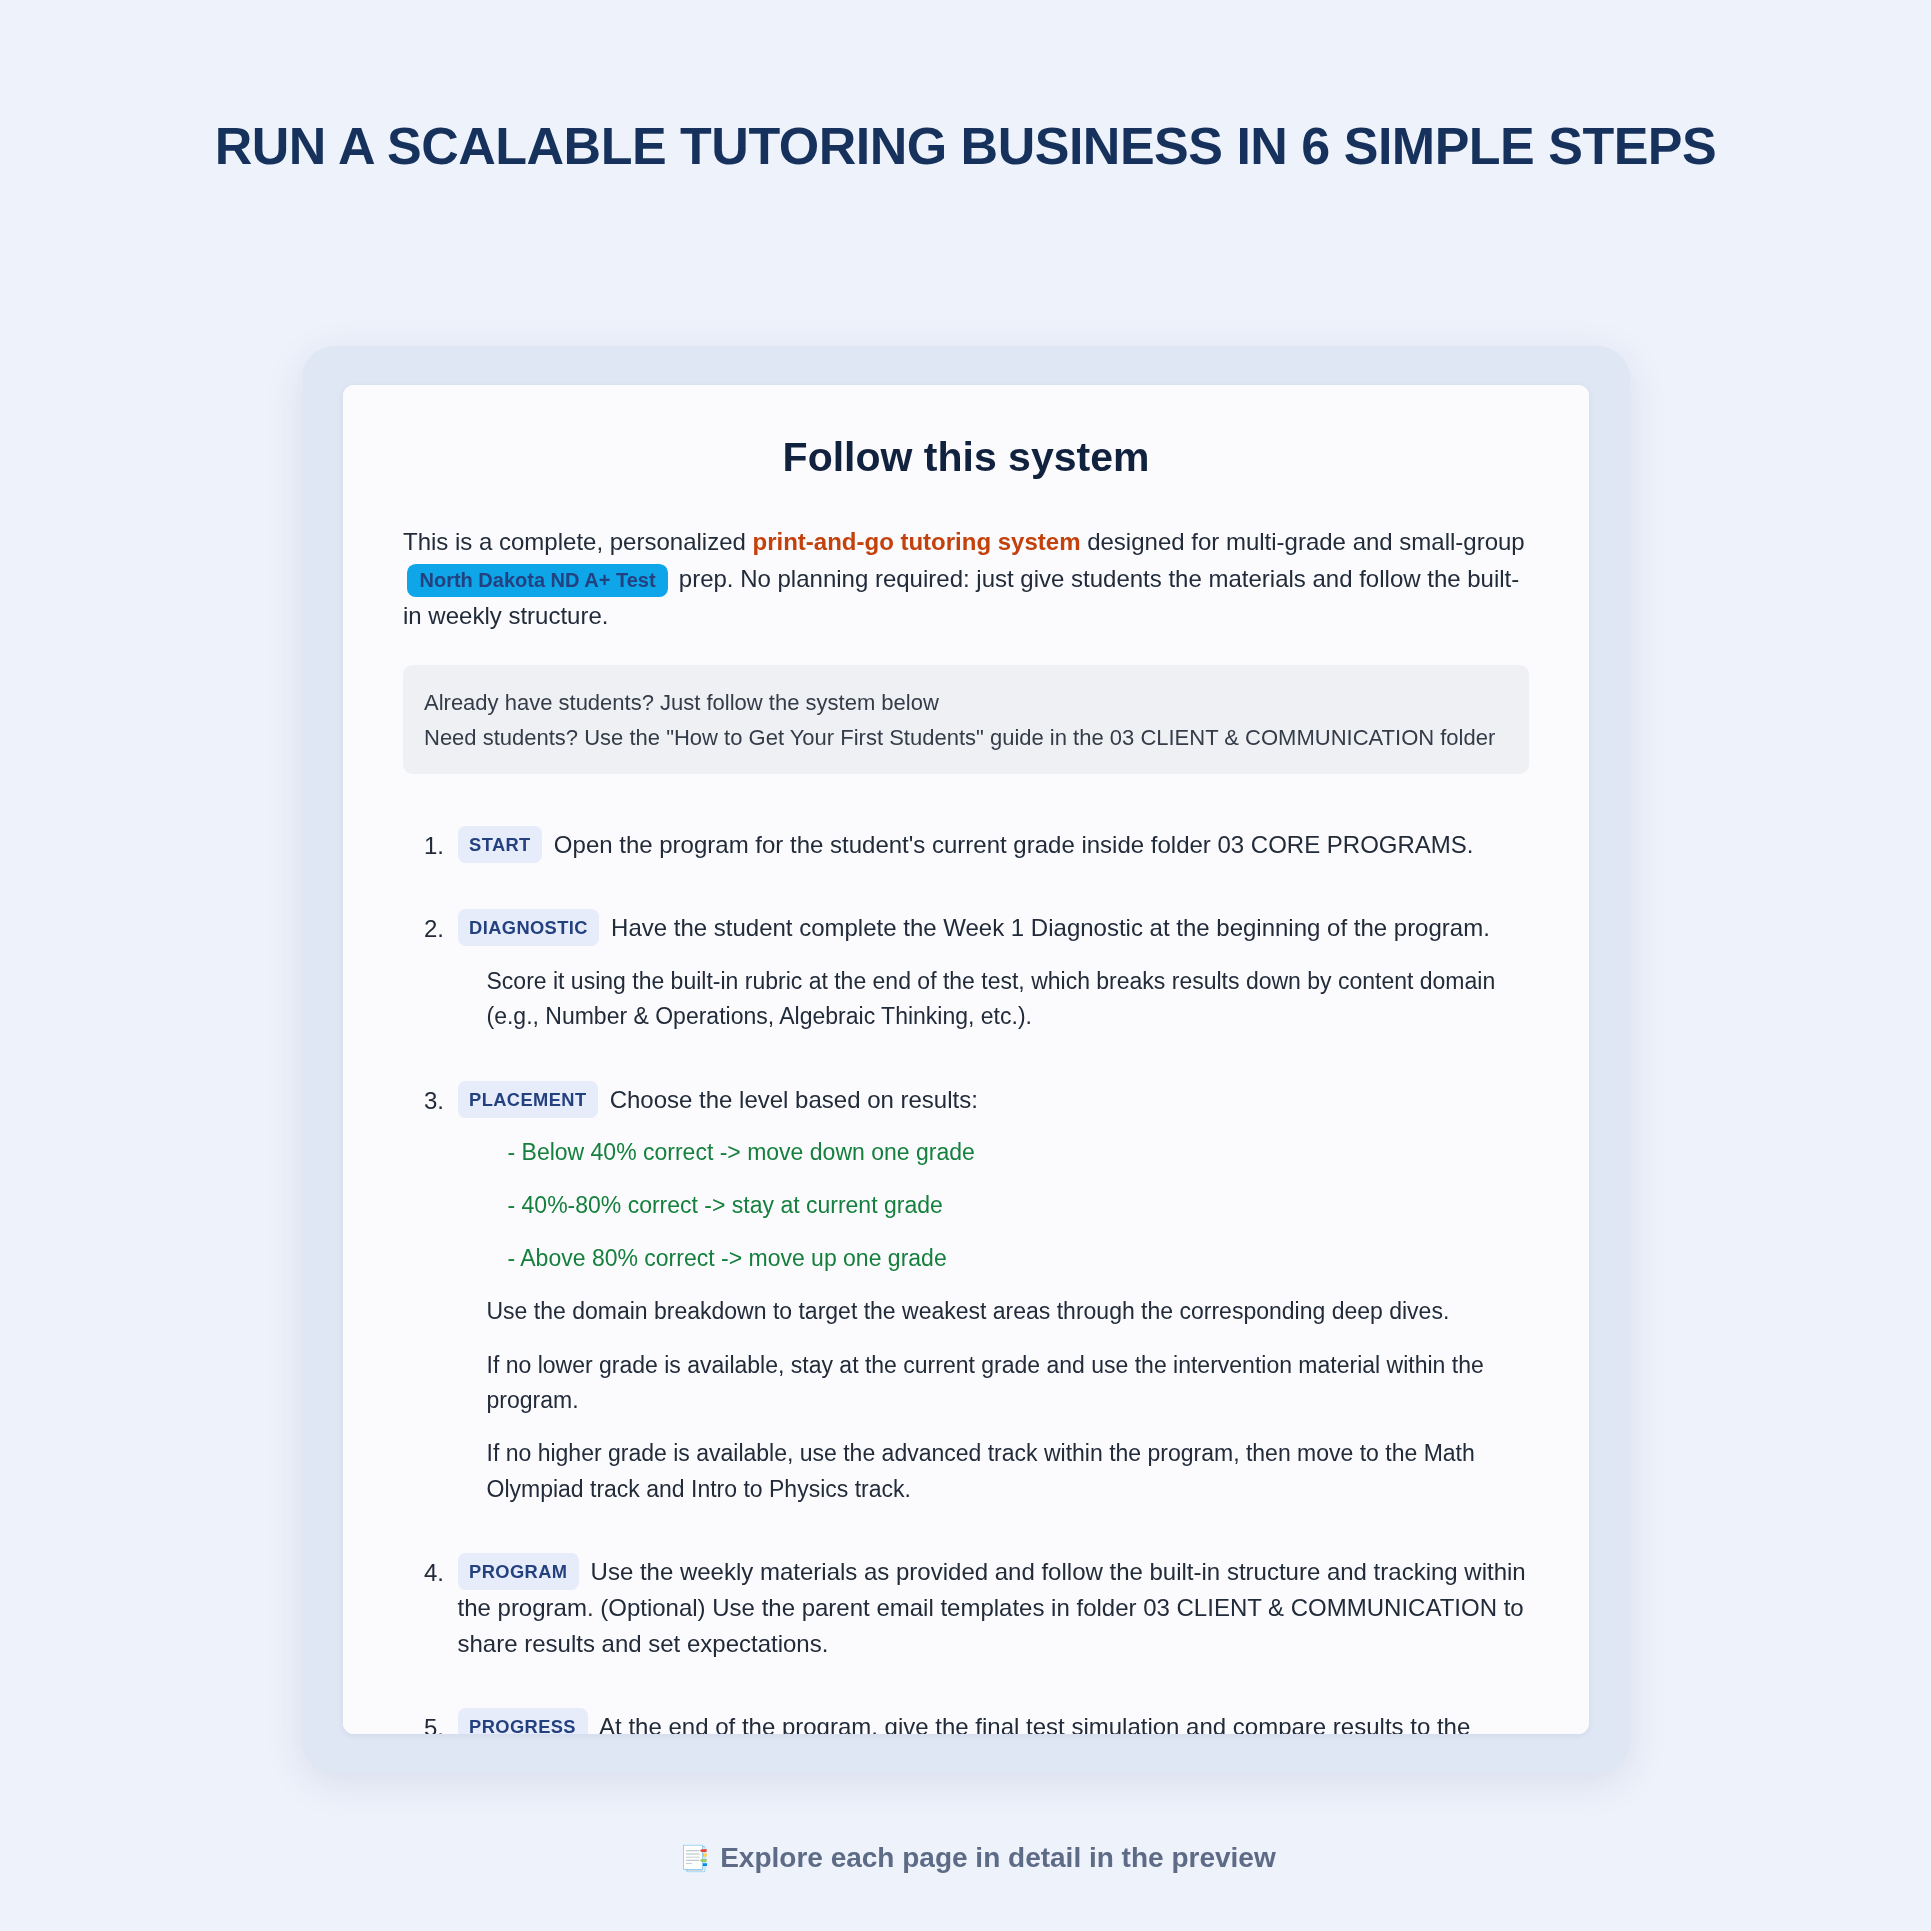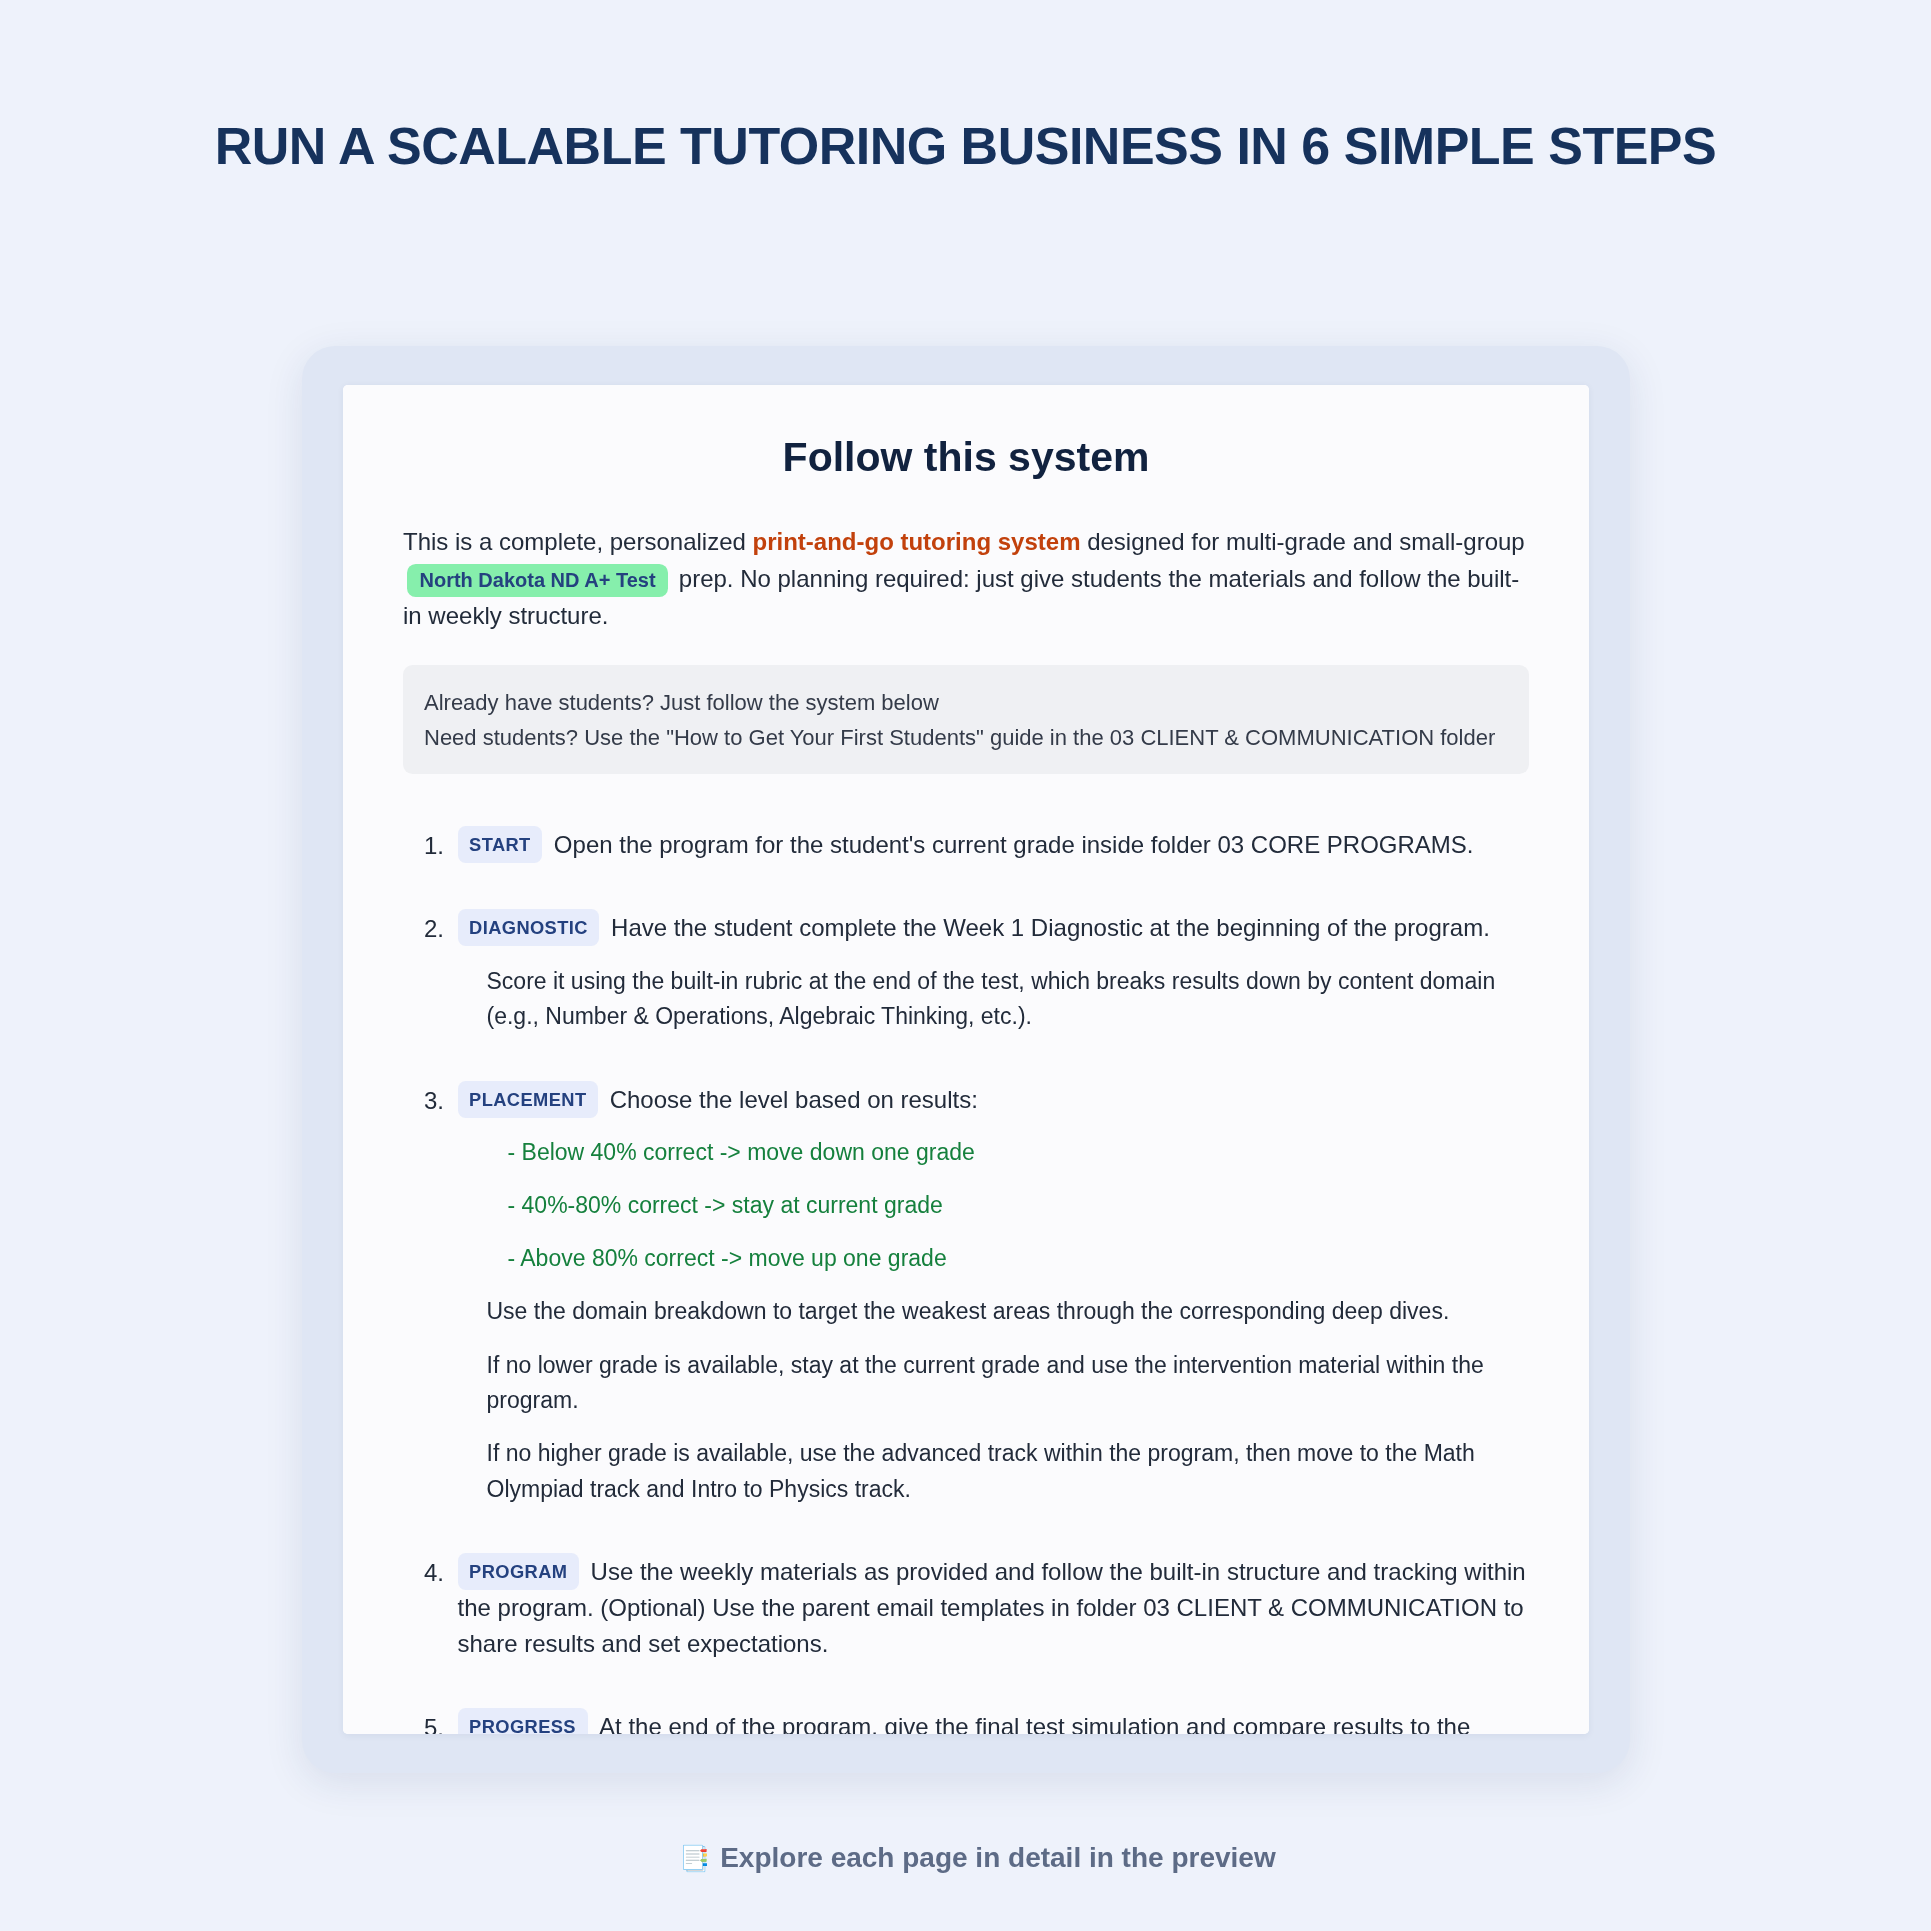--- a/index.html
+++ b/index.html
@@ -46,21 +46,21 @@
     box-shadow: 0 9.7px 39px rgba(30, 50, 95, 0.10);
     padding: 39px 41px;
     box-sizing: border-box;
   }
 
   .screen {
     position: relative;
     width: 100%;
     height: 100%;
     background: #ffffff;
-    border-radius: 5px;
+    border-radius: 11px;
     overflow: hidden;
     box-shadow: 0 1.9px 7.7px rgba(25, 45, 90, 0.06);
   }
 
   .doc {
     position: absolute;
     top: 0;
     left: 0;
     right: 0;
     bottom: 0;
@@ -81,21 +81,21 @@
   .intro {
     font-size: 24px;
     line-height: 1.55;
     color: #222b3a;
     margin-bottom: 31px;
   }
   .intro b { font-weight: bold; color: #c2410c; }
 
   .chip {
     display: inline-block;
-    background: #86efac;
+    background: #0ea5e9;
     color: #24417f;
     font-weight: bold;
     font-size: 20px;
     border-radius: 8.7px;
     padding: 4.8px 12.6px;
     margin: 0 3.9px;
     vertical-align: baseline;
     line-height: 1.15;
   }
 

